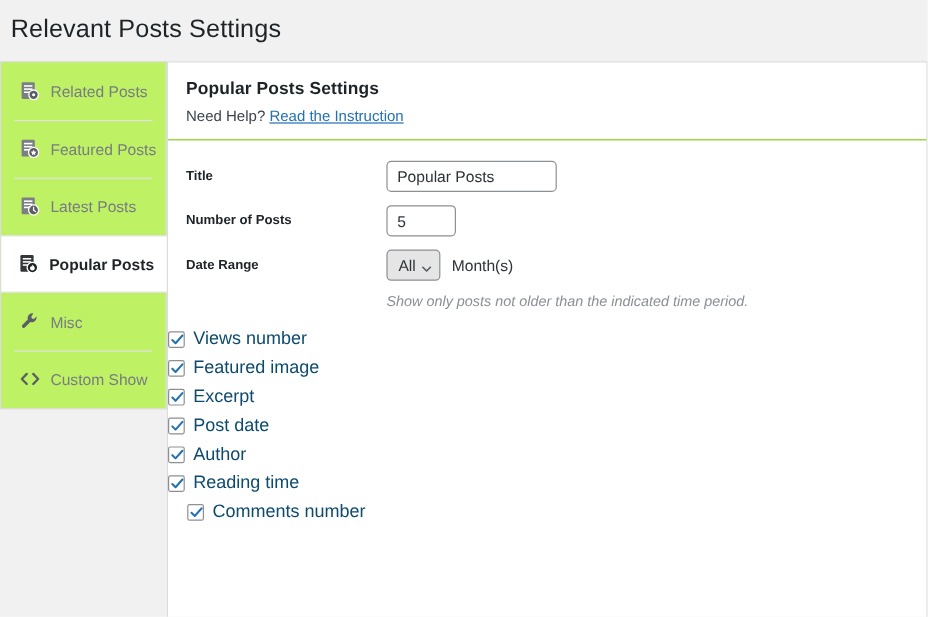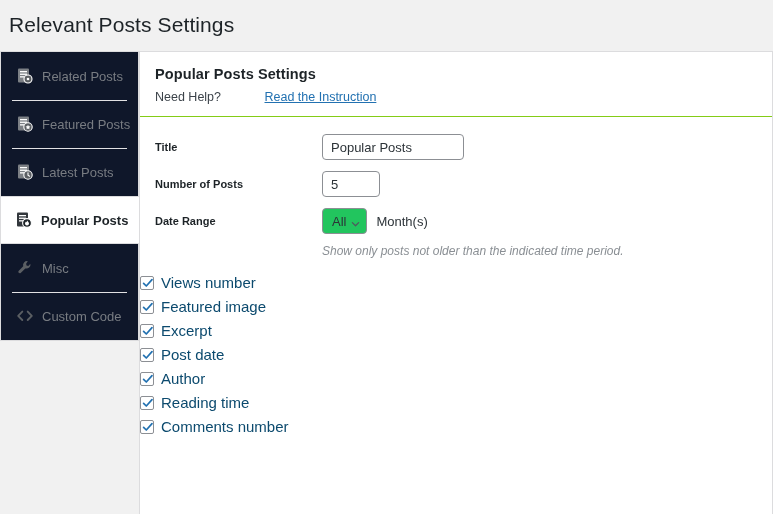--- a/index.html
+++ b/index.html
@@ -31,21 +31,21 @@
   .layout {
     display: flex;
     align-items: flex-start;
     height: 473px;
   }
 
   
   .sidebar {
     width: 139px;
     flex: 0 0 139px;
-    background: #0f172a;
+    background: #bef264;
     border: 1px solid #dcdcde;
     border-right: none;
     position: relative;
     z-index: 2;
   }
   .sidebar-inner {
     border-right: 1px solid #dcdcde;
   }
   .nav-item {
     display: flex;
@@ -113,21 +113,20 @@
     letter-spacing: 0.1px;
   }
   .need-help {
     font-size: 12.5px;
     color: #3c434a;
   }
   .help-link {
     color: #2271b1;
     text-decoration: underline;
     cursor: pointer;
-    margin-left: 40px;
   }
 
   
   .form {
     padding: 6px 0 0 0;
   }
   .form-row {
     display: flex;
     align-items: flex-start;
     padding: 11px 0 0 0;
@@ -161,21 +160,21 @@
     display: flex;
     align-items: center;
     gap: 9px;
   }
   .select-box {
     position: relative;
     display: inline-flex;
     align-items: center;
     border: 1px solid #8c8f94;
     border-radius: 4px;
-    background: #22c55e;
+    background: #e5e5e5;
     height: 26px;
     padding: 0 20px 0 9px;
     font-size: 13px;
     color: #2c3338;
     cursor: pointer;
     min-width: 44px;
   }
   .select-box .chevron {
     position: absolute;
     right: 6px;
@@ -201,21 +200,21 @@
   .checks {
     padding-top: 2px;
   }
   .check-row {
     display: flex;
     align-items: center;
     gap: 7px;
     margin-bottom: 9px;
     cursor: pointer;
   }
-  .check-row:last-child { margin-bottom: 0; }
+  .check-row:last-child { margin-bottom: 0; margin-left: 16px; }
   .cbox {
     width: 14px;
     height: 14px;
     flex: 0 0 14px;
     border: 1px solid #8c8f94;
     border-radius: 2px;
     background: #fff;
     position: relative;
   }
   .cbox svg {
@@ -306,21 +305,21 @@
         <span class="nav-label">Misc</span>
       </div>
 
       <div class="nav-item">
         <span class="nav-icon">
           <svg width="18" height="18" viewBox="0 0 18 18">
             <path d="M6.3 4.6L2.2 8.8l4.1 4.2" stroke="#5b5f63" stroke-width="1.9" fill="none" stroke-linecap="round" stroke-linejoin="round"></path>
             <path d="M11.7 4.6l4.1 4.2 -4.1 4.2" stroke="#5b5f63" stroke-width="1.9" fill="none" stroke-linecap="round" stroke-linejoin="round"></path>
           </svg>
         </span>
-        <span class="nav-label">Custom Code</span>
+        <span class="nav-label">Custom Show</span>
       </div>
 
     </div>
   </div>
 
   <div class="content">
 
     <div class="content-head">
       <div class="content-title">Popular Posts Settings</div>
       <div class="need-help">

